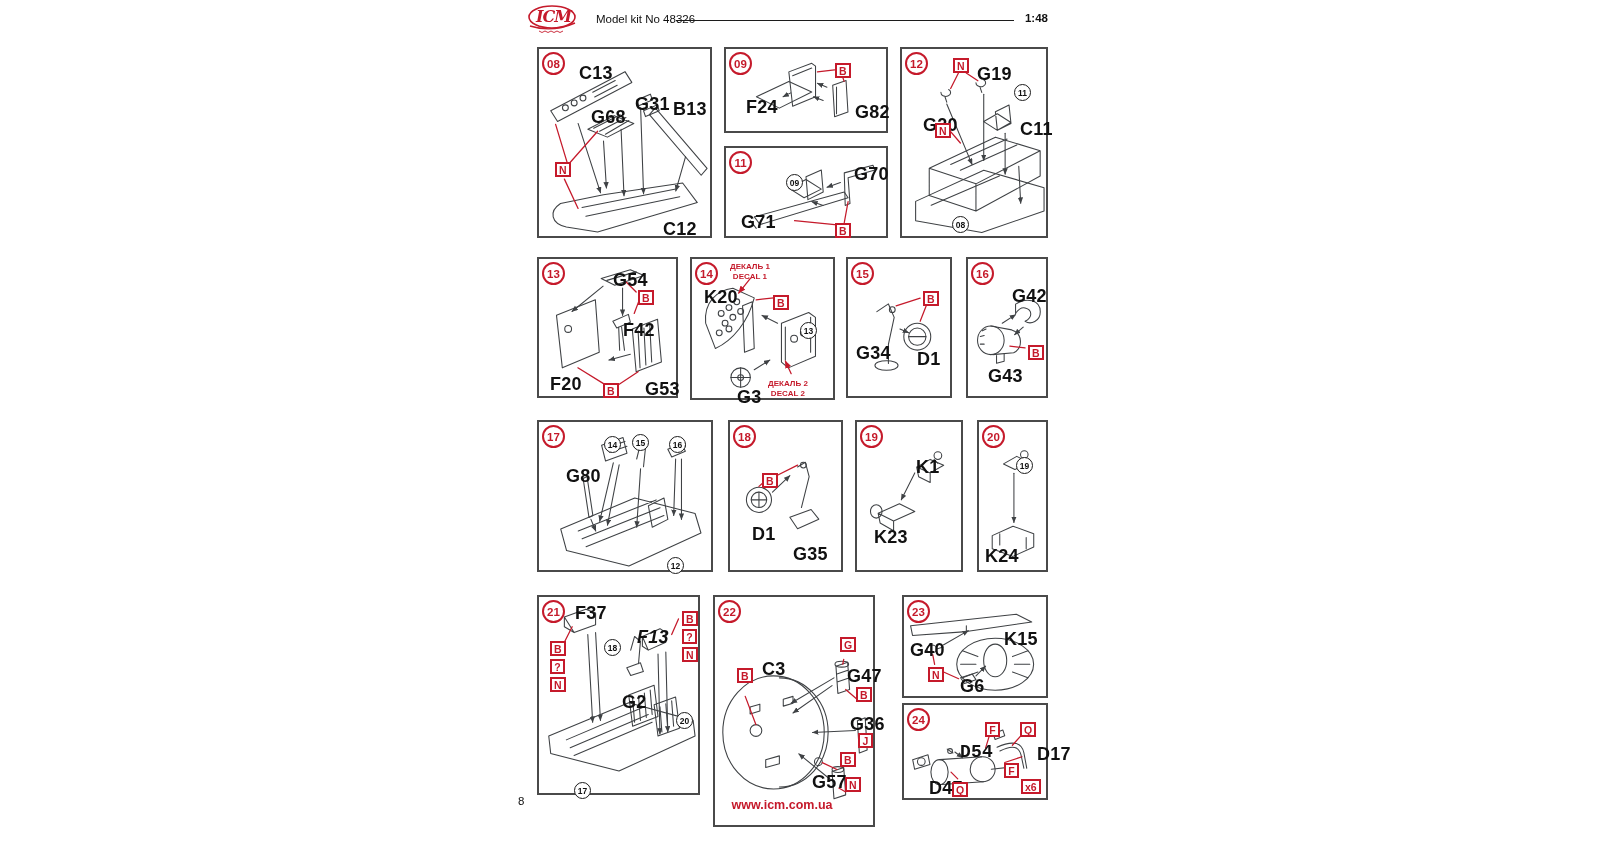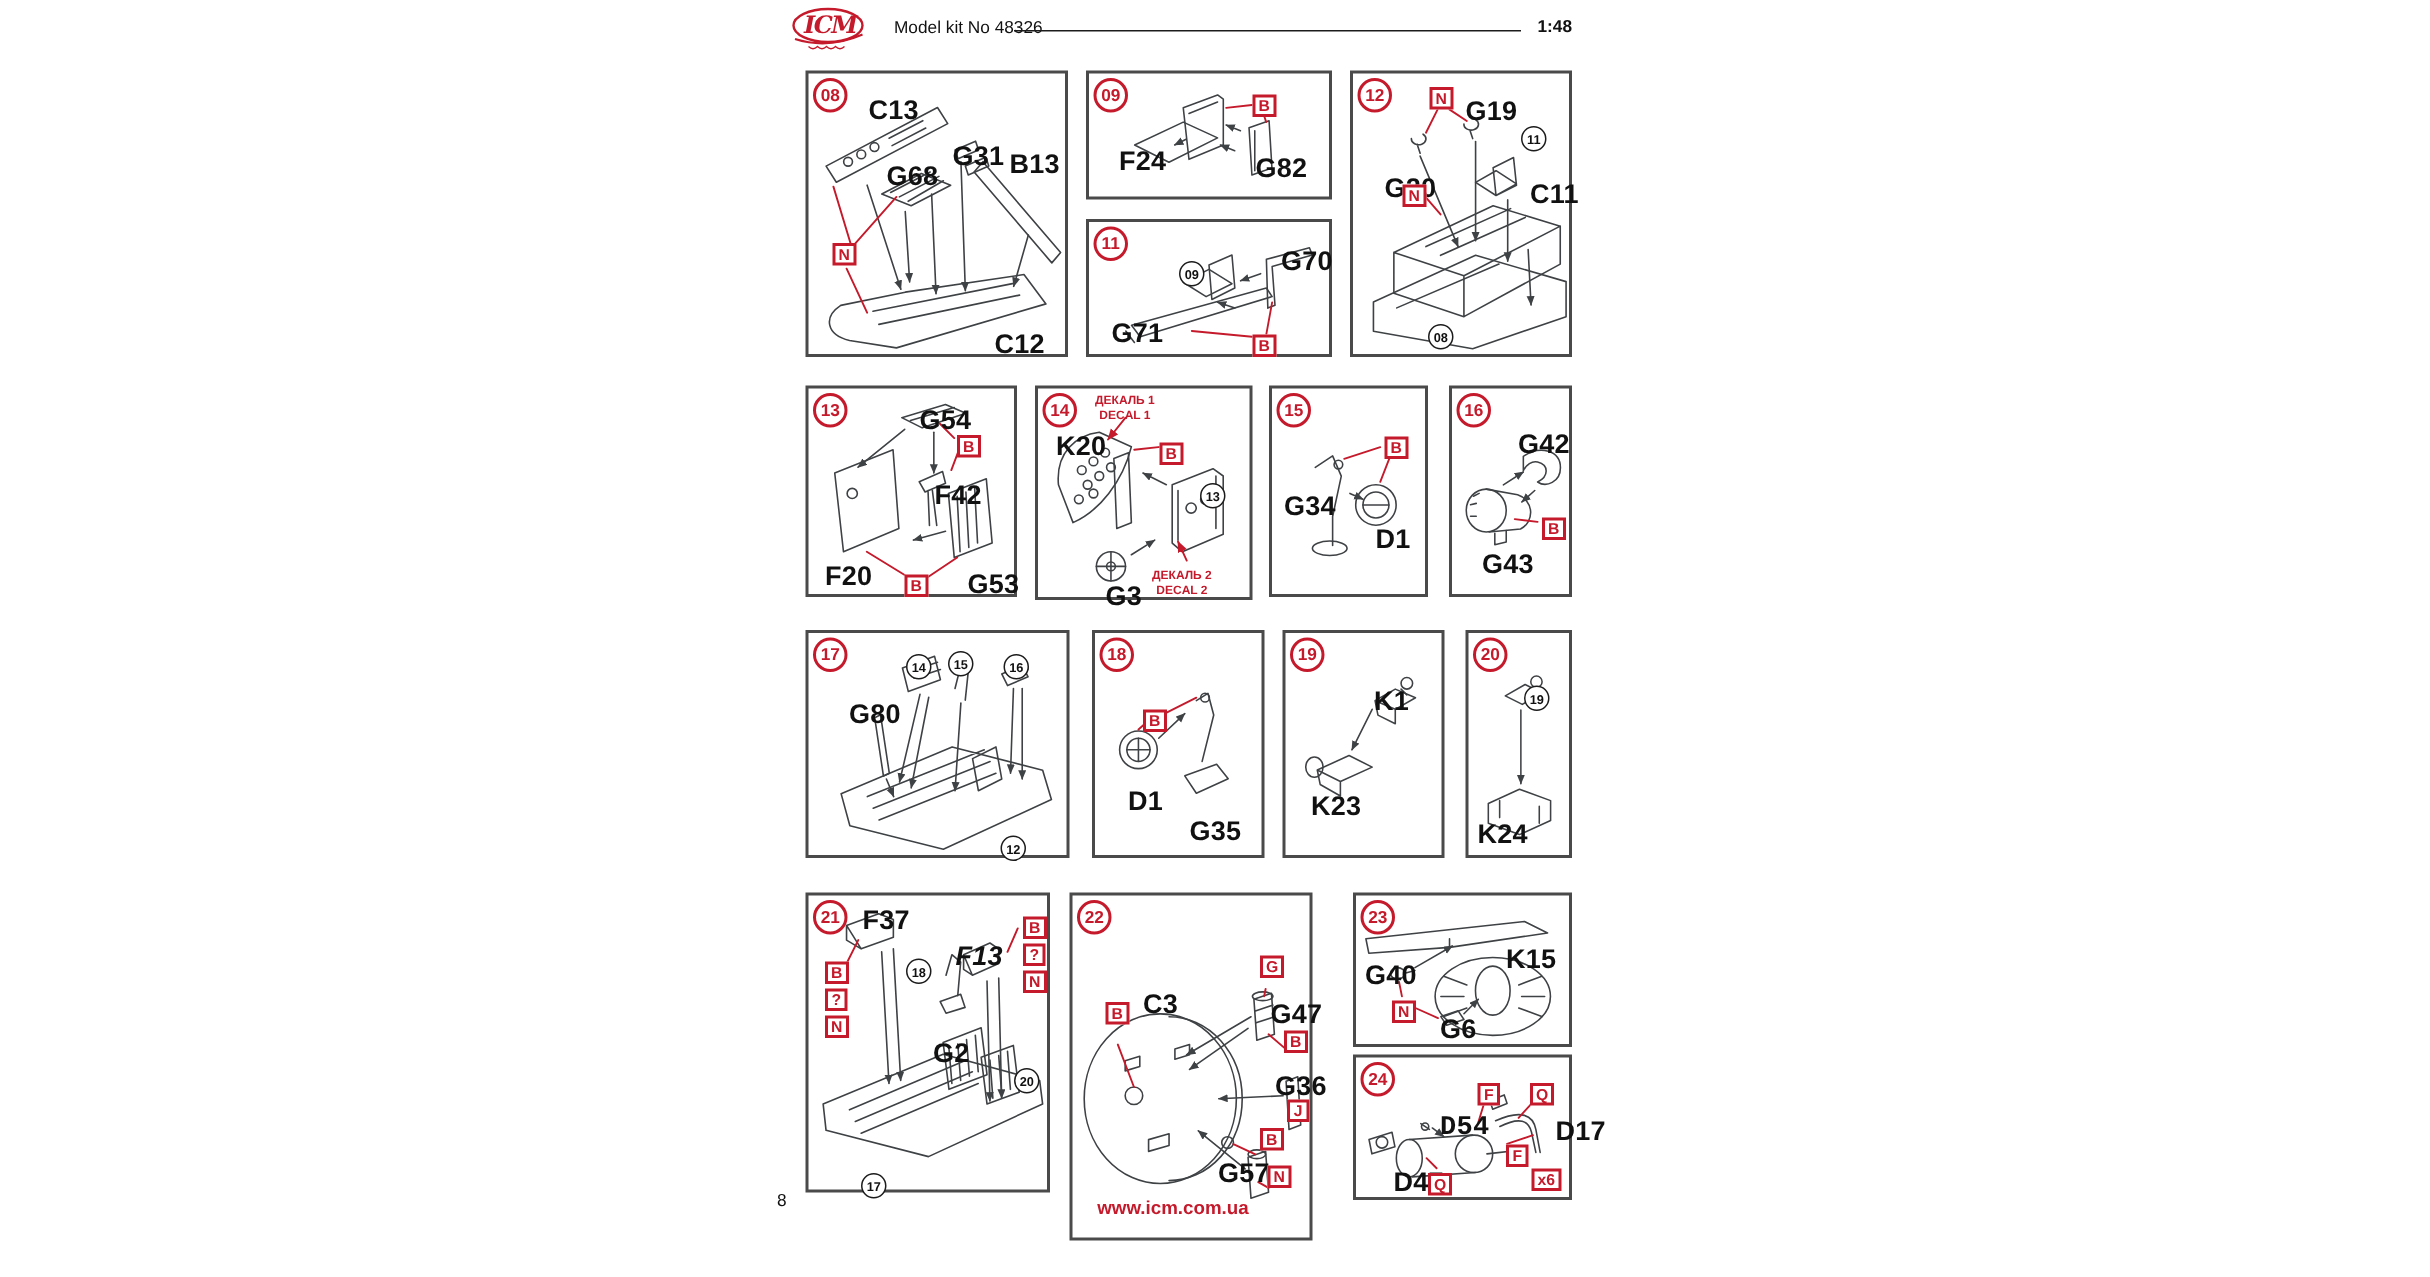--- a/index.html
+++ b/index.html
@@ -95,21 +95,21 @@
       <path d="M64,24 L88,15 L92,18 L92,50 L68,60 Z M68,28 L88,20"></path>
       <path d="M30,50 L64,34 L88,45 L54,62 Z"></path>
       <path d="M110,38 L124,33 L126,66 L112,71 Z M114,40 L114,68"></path>
       <line x1="104" y1="40" x2="94" y2="36" marker-end="url(#ah)"></line>
       <line x1="100" y1="54" x2="90" y2="50" marker-end="url(#ah)"></line>
       <line x1="66" y1="46" x2="58" y2="50" marker-end="url(#ah)"></line>
       <path class="r" d="M112,22 L94,24 M120,28 L122,34"></path>
     </svg>
   <span class="step" style="left: 3px; top: 3px;">09</span>
       <span class="part-label" style="left: 20px; top: 48px;">F24</span>
-      <span class="part-label" style="left: 111px; top: 53px;">G82</span>
+      <span class="part-label" style="left: 129px; top: 53px;">G82</span>
       <span class="marker" style="left: 109px; top: 14px;">B</span>
     </section>
 
   <section class="panel" style="left:724px;top:146px;width:164px;height:92px">
     <svg class="art" viewBox="0 0 164 92">
       <path d="M82,30 L98,23 L100,46 L84,54 Z"></path>
       <path d="M64,42 L82,33 L98,43 L80,52 Z"></path>
       <path d="M122,26 L152,18 L154,23 L126,31 L128,58 L123,60 Z"></path>
       <path d="M28,72 L122,46 L126,52 L34,80 Z M24,76 L30,84"></path>
       <line x1="118" y1="36" x2="104" y2="41" marker-end="url(#ah)"></line>
@@ -207,21 +207,21 @@
       <path d="M30,54 L42,46 L48,60 L42,88 L42,108"></path>
       <path d="M28,110 a12,5 0 1 0 24,0 a12,5 0 1 0 -24,0"></path>
       <circle cx="46" cy="52" r="3"></circle>
       <circle cx="72" cy="80" r="14"></circle>
         <circle cx="72" cy="80" r="9"></circle>
         <path d="M63,80 L81,80"></path>
       <line x1="54" y1="72" x2="63" y2="76" marker-end="url(#ah)"></line>
       <path class="r" d="M75,40 L50,48 M82,46 L75,64"></path>
     </svg>
   <span class="step" style="left: 3px; top: 3px;">15</span>
-      <span class="part-label" style="left: 8px; top: 68px;">G34</span>
+      <span class="part-label" style="left: 8px; top: 84px;">G34</span>
       <span class="part-label" style="left: 69px; top: 90px;">D1</span>
       <span class="marker" style="left: 75px; top: 32px;">B</span>
     </section>
 
   <section class="panel" style="left:966px;top:257px;width:82px;height:141px">
     <svg class="art" viewBox="0 0 82 141">
       <ellipse cx="24" cy="84" rx="14" ry="15"></ellipse>
       <path d="M24,69 L46,73 A13,13 0 0 1 48,97 L26,99"></path>
       <path d="M15,74 L19,72 M13,80 L17,79 M13,88 L17,88"></path>
       <path d="M30,100 L30,108 L38,106 L38,98"></path>

